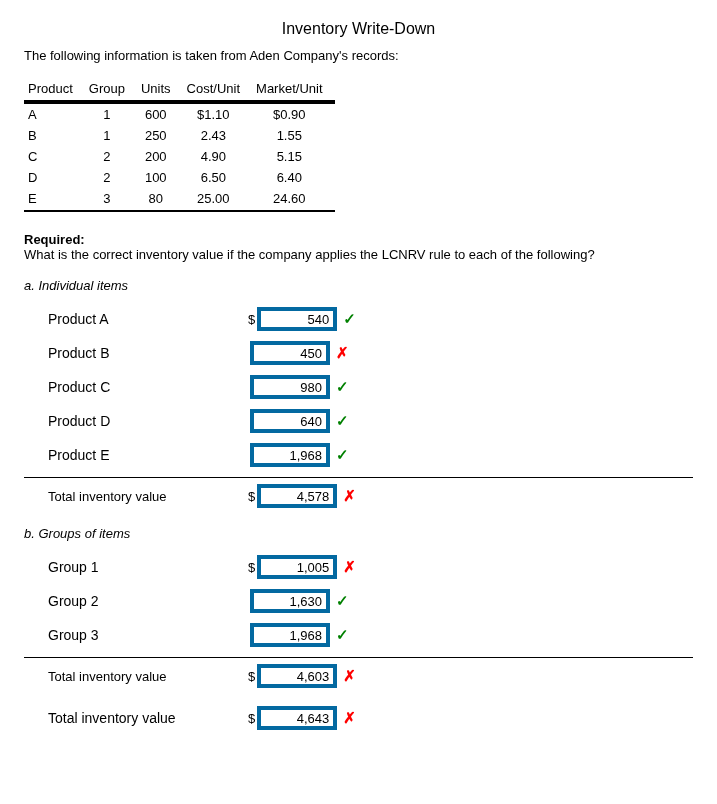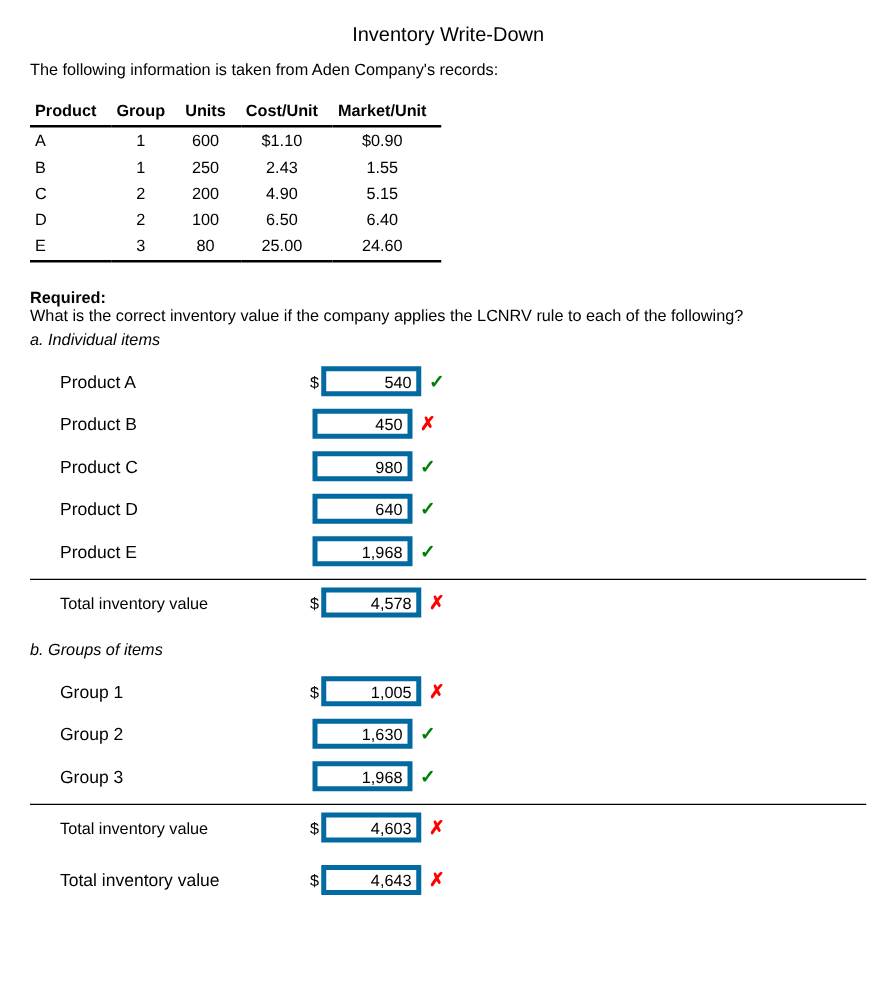--- a/index.html
+++ b/index.html
@@ -20,24 +20,24 @@
       font-size: 13px;
       margin-bottom: 16px;
     }
     
     .data-table {
       border-collapse: collapse;
       margin-bottom: 20px;
       font-size: 13px;
     }
     .data-table th {
-      font-weight: bold;
+      font-weight: normal;
       text-align: right;
       padding: 2px 12px 4px 4px;
-      border-bottom: 2px solid #000000;
+      border-bottom: 4px solid #000000;
     }
     .data-table td {
       padding: 3px 12px 3px 4px;
       text-align: center;
     }
     .data-table thead tr {
       border-bottom: 2px solid #000;
     }
     .data-table tbody tr:last-child td {
       padding-bottom: 4px;
@@ -45,21 +45,21 @@
     .col-product { text-align: left !important; }
     .data-table tbody { border-bottom: 2px solid #000; }
 
     .required-label {
       font-weight: bold;
       margin-bottom: 0;
       font-size: 13px;
     }
     .question-text {
       font-size: 13px;
-      margin-bottom: 4px;
+      margin-bottom: 16px;
     }
     .section-label {
       font-size: 13px;
       margin-bottom: 14px;
       margin-top: 4px;
       font-style: italic;
     }
     .input-row {
       display: flex;
       align-items: center;

